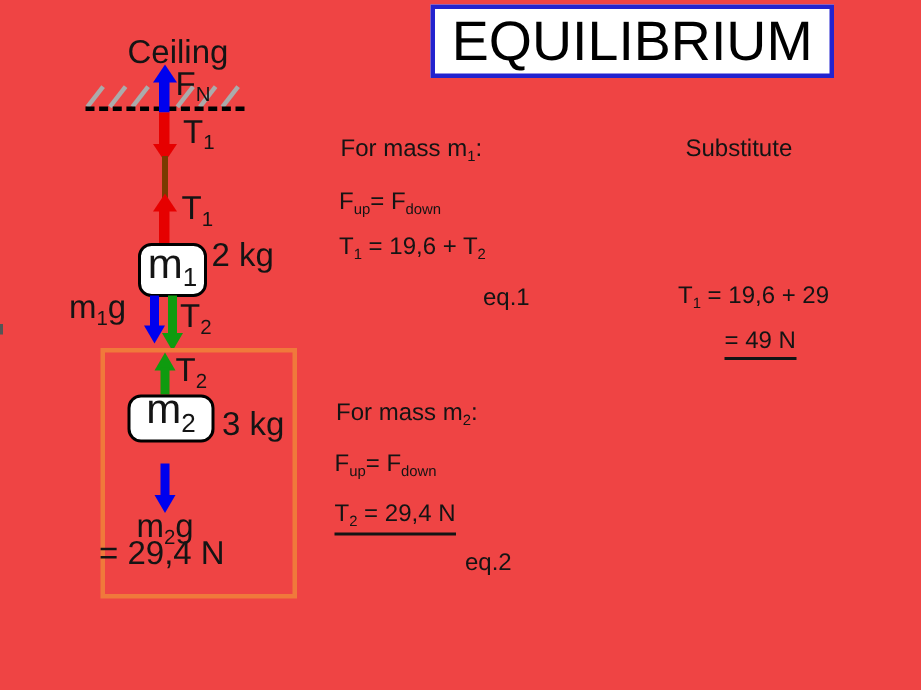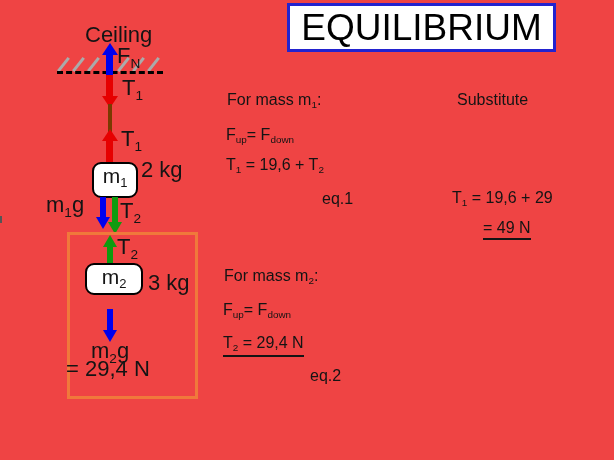--- a/index.html
+++ b/index.html
@@ -17,21 +17,21 @@
   .tri{position:absolute;width:0;height:0;}
   .tri.up{border-left:8px solid transparent;border-right:8px solid transparent;}
   .tri.down{border-left:8px solid transparent;border-right:8px solid transparent;}
   
   .blue-bg{background:#0000ee;} .red-bg{background:#e60000;} .green-bg{background:#0f9b0f;}
   .blue-up{border-bottom:12px solid #0000ee;} .blue-down{border-top:12px solid #0000ee;}
   .red-up{border-bottom:12px solid #e60000;} .red-down{border-top:12px solid #e60000;}
   .green-up{border-bottom:12px solid #0f9b0f;} .green-down{border-top:12px solid #0f9b0f;}
   .hatch{position:absolute;width:3px;height:17px;background:#ababab;transform:rotate(38deg);}
   .mass-box{position:absolute;box-sizing:border-box;border:2.5px solid #000;border-radius:9px;
-            background:#fff;display:flex;align-items:flex-start;justify-content:center;font-size:21px;}
+            background:#fff;display:flex;align-items:flex-end;justify-content:center;font-size:28px;}
   .title-box{position:absolute;left:287px;top:3px;width:269px;height:49px;box-sizing:border-box;
              border:3px solid #2323cf;background:#fff;display:flex;align-items:flex-end;
              justify-content:center;font-size:37px;color:#000;}
   .frame{position:absolute;box-sizing:border-box;border:3px solid #f0793b;background:transparent;}
   .rope{position:absolute;width:4px;background:#7a3a00;}
   .tick{position:absolute;width:2px;height:7px;background:#555;}
 </style>
 </head>
 <body>
 

